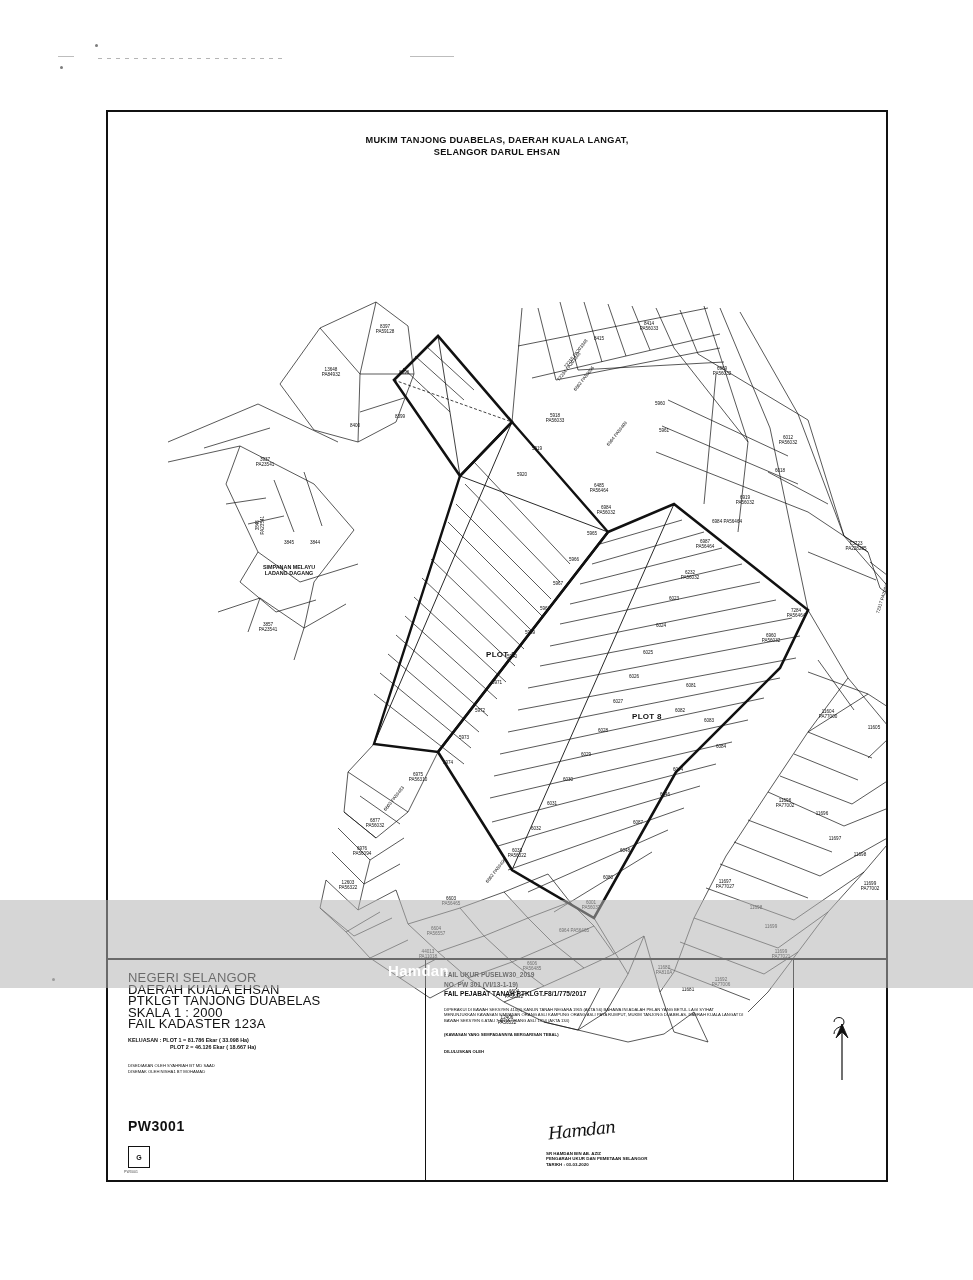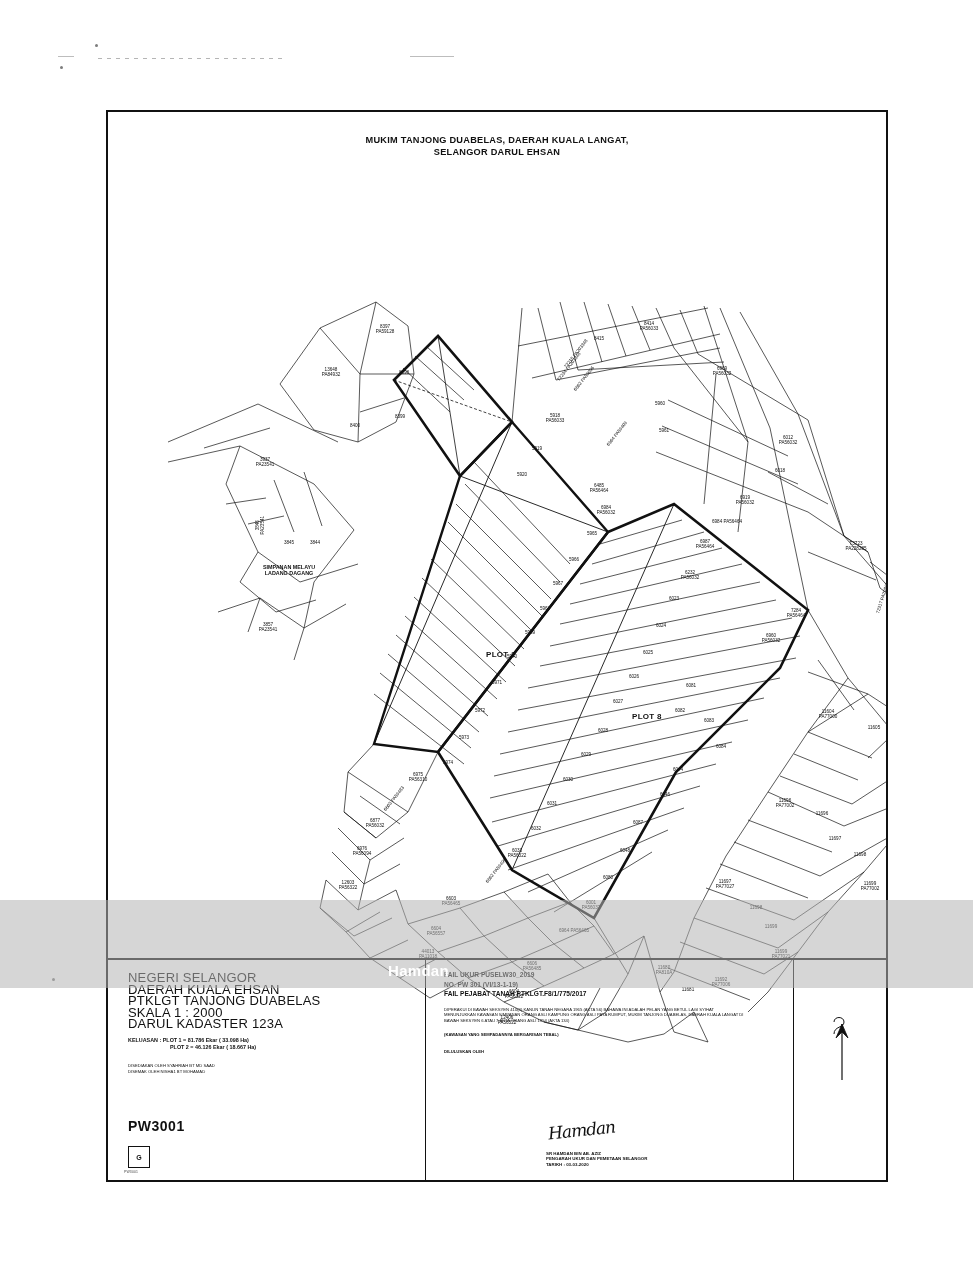--- a/index.html
+++ b/index.html
@@ -599,21 +599,21 @@
           <div class="lot-label" style="left: 558px; top: 875px; width: 44px;">11681</div>
         </div>
 
       <div id="legend">
 
         <div id="legend-left">
           <div class="leg-line">NEGERI SELANGOR</div>
           <div class="leg-line">DAERAH KUALA EHSAN</div>
           <div class="leg-line">PTKLGT TANJONG DUABELAS</div>
           <div class="leg-line">SKALA 1 : 2000</div>
-          <div class="leg-line">DARUL KADASTER 123A</div>
+          <div class="leg-line">FAIL KADASTER 123A</div>
           <div class="leg-small" style="margin-top:7px;">KELUASAN : PLOT 1 = 81.786 Ekar ( 33.098 Ha)</div>
           <div class="leg-small" style="margin-left:42px;">PLOT 2 = 46.126 Ekar ( 18.667 Ha)</div>
           <div class="leg-tiny" style="margin-top:12px;">DISEDIAKAN OLEH SYAHRIAH BT MD SAAD</div>
           <div class="leg-tiny">DISEMAK OLEH NISHA1 BT MOHAMAD</div>
 
           <div id="plan-number">PW3001</div>
           <div id="stamp">
             <span>G</span>
           </div>
           <div id="stamp-caption">PW3001</div>

